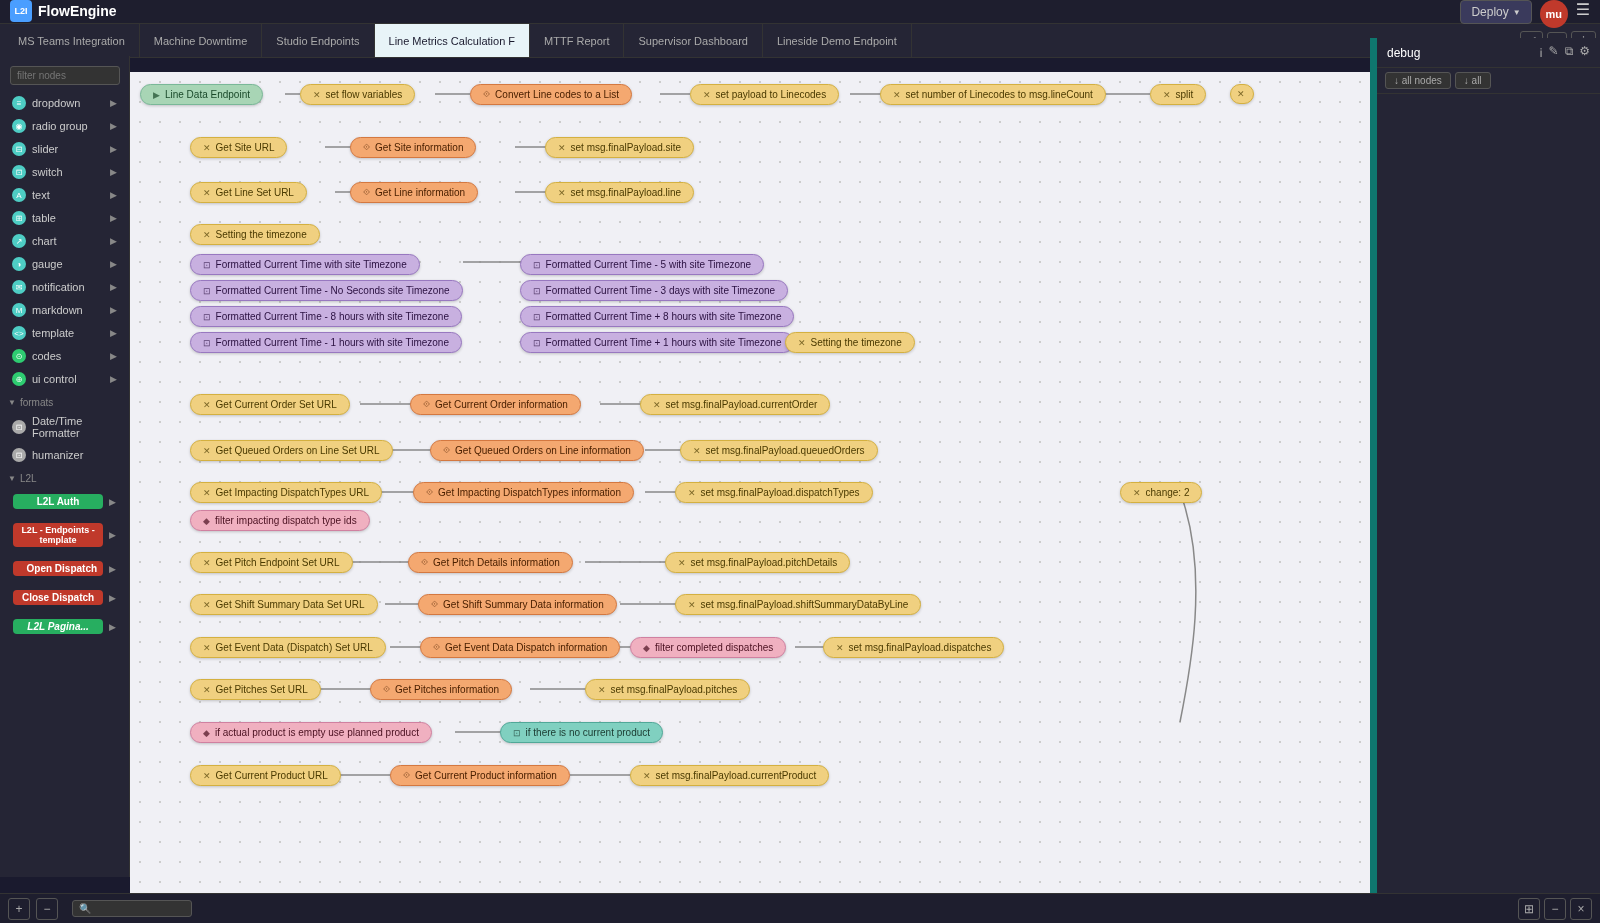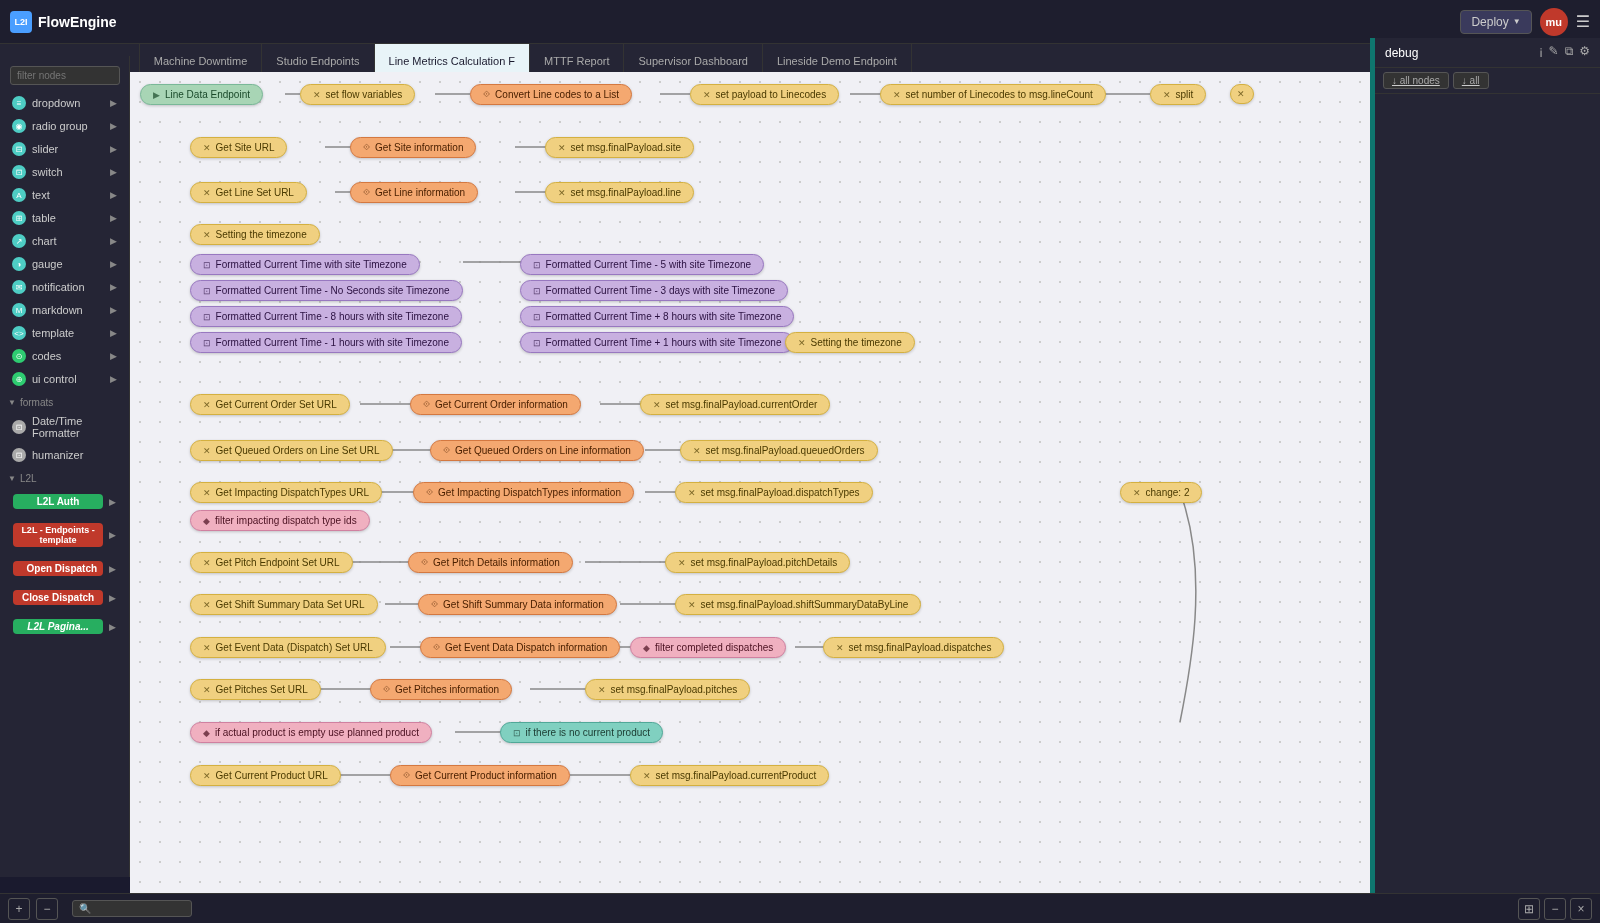--- a/index.html
+++ b/index.html
@@ -1,41 +1,41 @@
 <!DOCTYPE html>
 <html><head>
   <meta charset="utf-8">
   <style>
     * { box-sizing: border-box; margin: 0; padding: 0; }
     body { font-family: -apple-system, BlinkMacSystemFont, 'Segoe UI', sans-serif; font-size: 12px; background: #1a1a2e; color: #ccc; overflow: hidden; width: 1600px; height: 923px; }
 
     
-    #topbar { display: flex; align-items: center; background: #1e1e2e; height: 44px; padding: 0 10px; border-bottom: 1px solid #333; }
+    #topbar { display: flex; align-items: flex-start; background: #1e1e2e; height: 24px; padding: 0 10px; border-bottom: 1px solid #333; }
     #topbar .logo { display: flex; align-items: center; gap: 6px; color: #fff; font-weight: 600; font-size: 14px; margin-right: 20px; }
     #topbar .logo .logo-icon { width: 22px; height: 22px; background: #4a9eff; border-radius: 4px; display: flex; align-items: center; justify-content: center; color: #fff; font-size: 9px; font-weight: 700; }
 
     .deploy-btn { background: #3a3a5c; color: #ccc; border: 1px solid #555; border-radius: 4px; padding: 4px 10px; cursor: pointer; font-size: 12px; display: flex; align-items: center; gap: 4px; margin-left: auto; }
     .deploy-btn .arrow { font-size: 8px; }
     .user-avatar { width: 28px; height: 28px; background: #c0392b; border-radius: 50%; display: flex; align-items: center; justify-content: center; color: #fff; font-size: 11px; font-weight: 600; margin-left: 8px; }
     .hamburger { margin-left: 8px; cursor: pointer; color: #ccc; font-size: 16px; }
 
     
     #tabs-bar { display: flex; align-items: center; background: #252535; border-bottom: 1px solid #333; height: 34px; padding: 0 4px; overflow: hidden; }
     .tab { display: flex; align-items: center; padding: 0 14px; height: 100%; font-size: 11px; color: #aaa; cursor: pointer; border-right: 1px solid #333; white-space: nowrap; flex-shrink: 0; }
     .tab.active { background: #e8f4f8; color: #1a1a2e; font-weight: 500; }
     .tab-actions { margin-left: auto; display: flex; align-items: center; gap: 4px; }
     .tab-action-btn { background: none; border: 1px solid #555; border-radius: 3px; color: #aaa; padding: 2px 6px; cursor: pointer; font-size: 11px; }
 
     
-    #right-panel { position: absolute; right: 0; top: 38px; width: 230px; height: calc(923px - 38px); background: #252535; border-left: 5px solid #0f766e; display: flex; flex-direction: column; }
+    #right-panel { position: absolute; right: 0; top: 38px; width: 230px; height: calc(923px - 38px); background: #252535; border-left: 7px solid #0f766e; display: flex; flex-direction: column; }
     #right-panel-header { display: flex; align-items: center; padding: 6px 10px; border-bottom: 1px solid #333; gap: 6px; }
     .debug-label { color: #fff; font-size: 12px; font-weight: 500; flex: 1; }
     .debug-icons { display: flex; gap: 6px; }
     .debug-icon { color: #aaa; cursor: pointer; font-size: 12px; }
-    #right-panel-filters { display: flex; align-items: center; padding: 4px 8px; border-bottom: 1px solid #333; gap: 4px; text-decoration: underline; }
+    #right-panel-filters { display: flex; align-items: center; padding: 4px 8px; border-bottom: 1px solid #333; gap: 4px; }
     .filter-btn { background: #333; border: 1px solid #555; border-radius: 3px; color: #aaa; padding: 2px 8px; cursor: pointer; font-size: 10px; }
 
     
     #sidebar { position: absolute; left: 0; top: 56px; width: 130px; height: calc(923px - 72px - 30px); background: #252535; border-right: 1px solid #333; overflow-y: auto; padding: 6px 0; }
     .filter-input { width: 110px; margin: 4px 10px 6px; background: #333; border: 1px solid #555; border-radius: 3px; color: #ccc; padding: 3px 6px; font-size: 10px; }
 
     .node-item { display: flex; align-items: center; gap: 6px; padding: 4px 8px; cursor: grab; border-radius: 4px; margin: 1px 4px; }
     .node-dot { width: 14px; height: 14px; border-radius: 50%; flex-shrink: 0; display: flex; align-items: center; justify-content: center; font-size: 8px; color: #fff; }
     .node-label { font-size: 11px; color: #ccc; flex: 1; }
     .node-expand { font-size: 9px; color: #888; }

